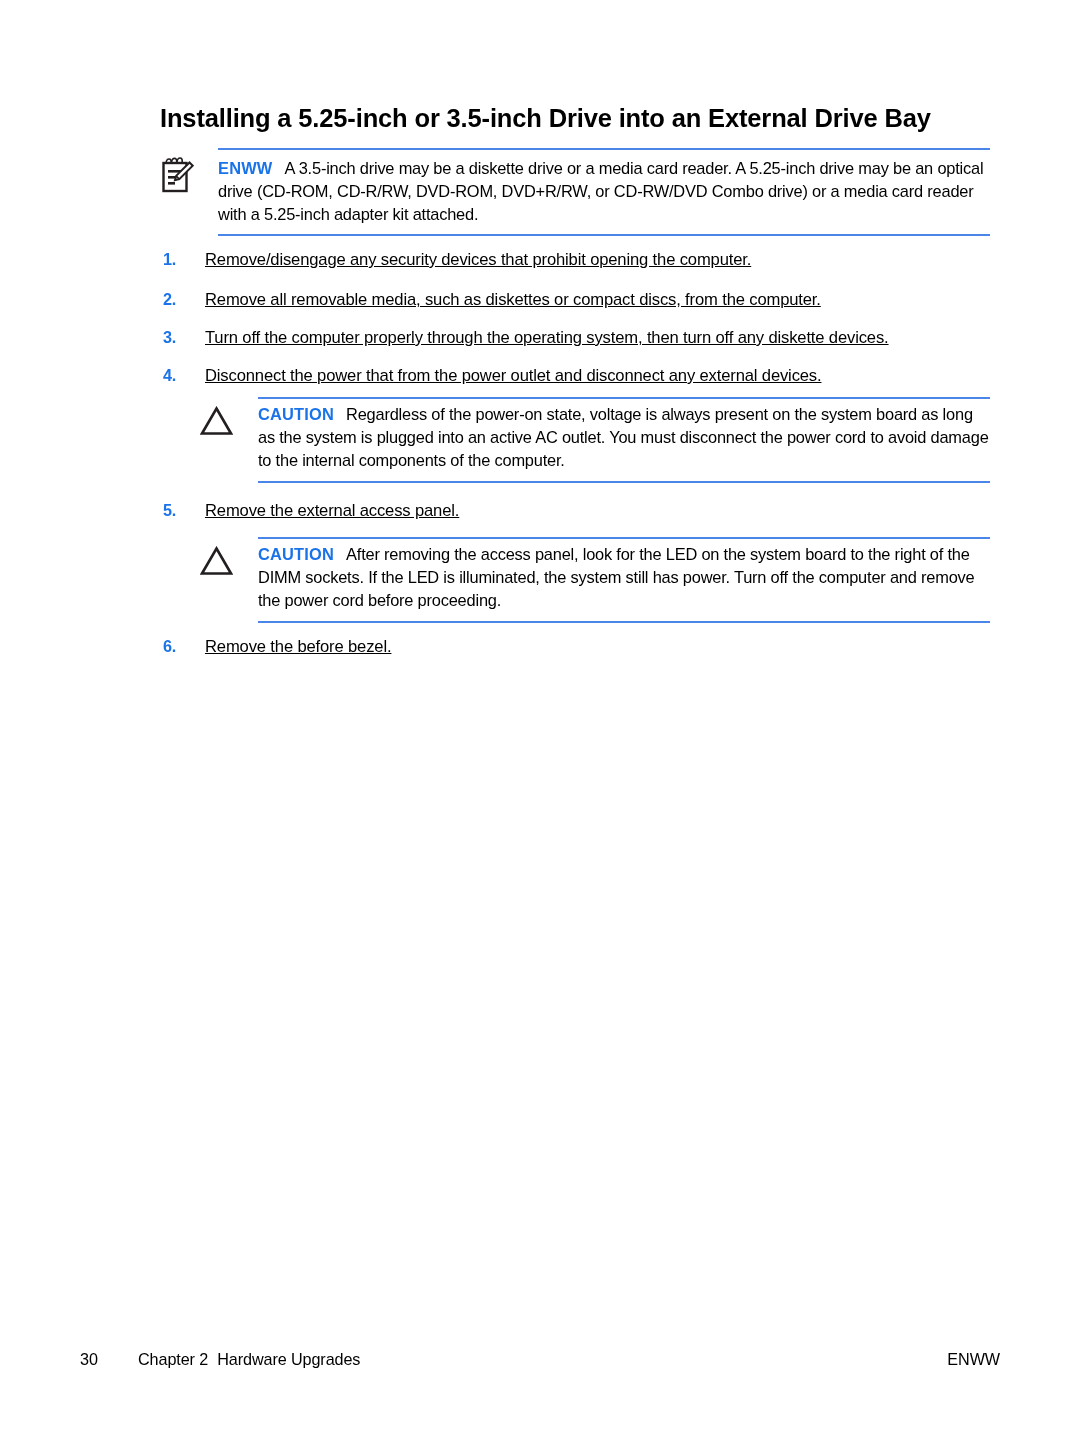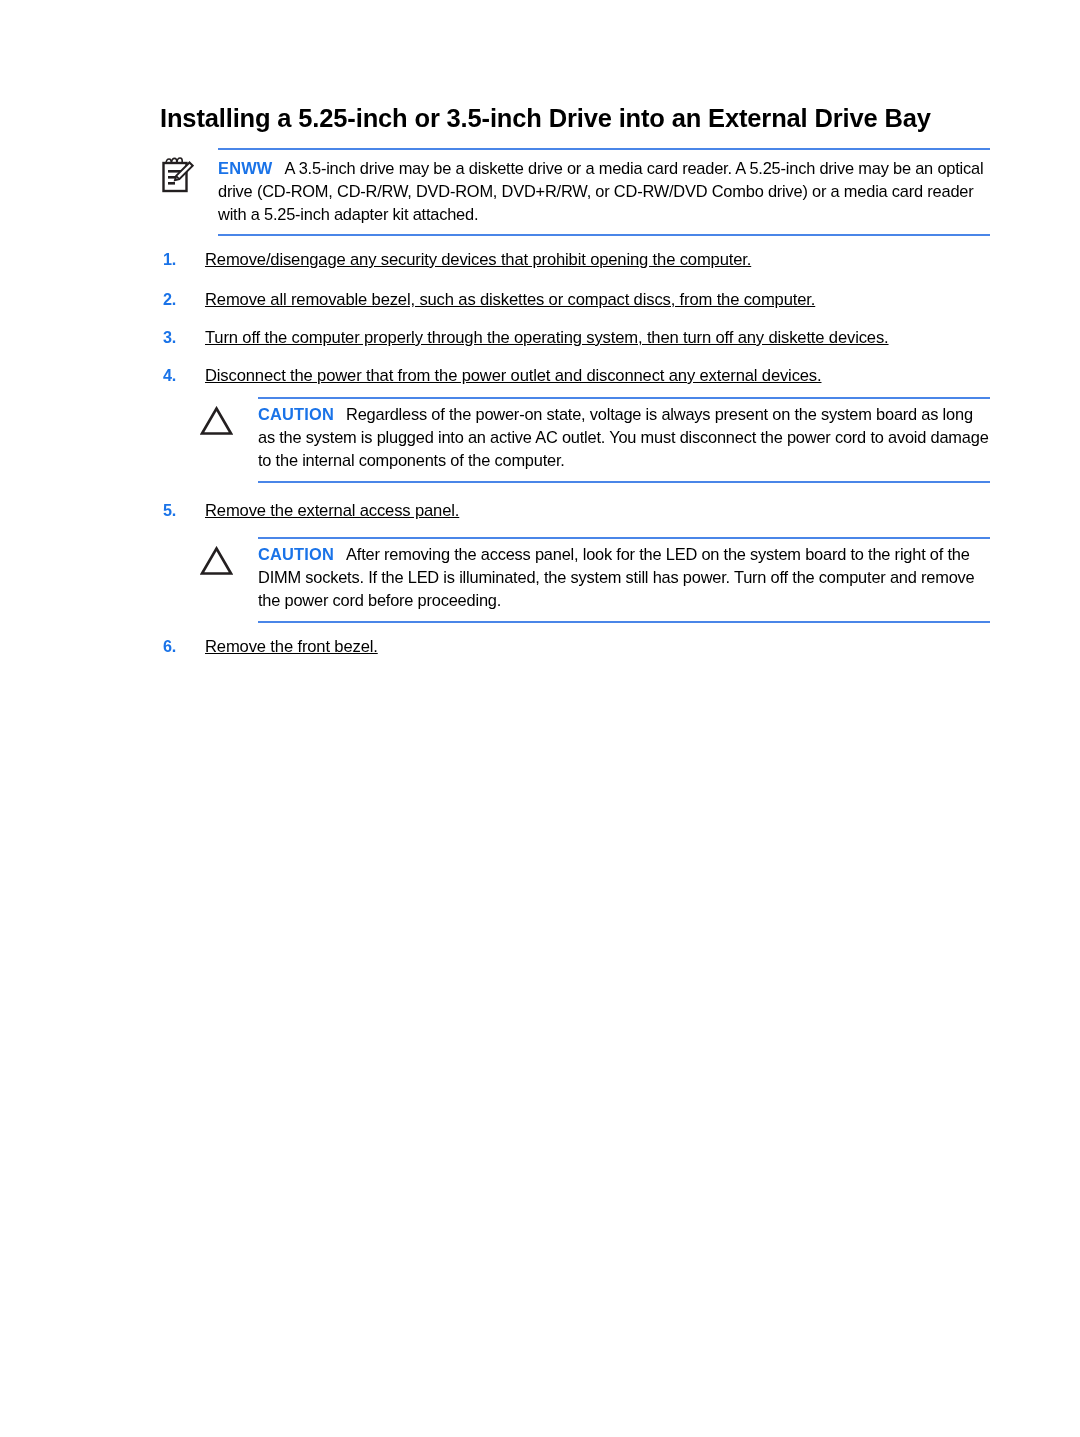--- a/index.html
+++ b/index.html
@@ -177,21 +177,21 @@
     </div>
     <div class="adm-rule bottom"></div>
   </div>
 
   <div class="step" id="step-1">
     <span class="step-num">1.</span>
     <span class="step-text">Remove/disengage any security devices that prohibit opening the computer.</span>
   </div>
   <div class="step" id="step-2">
     <span class="step-num">2.</span>
-    <span class="step-text">Remove all removable bezel, such as diskettes or compact discs, from the computer.</span>
+    <span class="step-text">Remove all removable media, such as diskettes or compact discs, from the computer.</span>
   </div>
   <div class="step" id="step-3">
     <span class="step-num">3.</span>
     <span class="step-text">Turn off the computer properly through the operating system, then turn off any diskette devices.</span>
   </div>
   <div class="step" id="step-4">
     <span class="step-num">4.</span>
     <span class="step-text">Disconnect the power that from the power outlet and disconnect any external devices.</span>
   </div>
 
@@ -225,17 +225,25 @@
       </div>
       <div class="adm-text">
         <span class="adm-label">CAUTION</span><span class="adm-label-gap"></span><span>After removing the access panel, look for the LED on the system board to the right of the DIMM sockets. If the LED is illuminated, the system still has power. Turn off the computer and remove the power cord before proceeding.</span>
       </div>
     </div>
     <div class="adm-rule bottom"></div>
   </div>
 
   <div class="step" id="step-6">
     <span class="step-num">6.</span>
-    <span class="step-text">Remove the front bezel.</span>
-  </div>
-
+    <span class="step-text">Remove the before bezel.</span>
+  </div>
+
+  <div class="footer">
+    <div class="footer-left">
+      <span class="footer-page-num">30</span>
+      <span class="footer-chapter">Chapter 2</span>
+      <span>Hardware Upgrades</span>
+    </div>
+    <div class="footer-right">ENWW</div>
+  </div>
 
 </div>
 
 </body></html>

